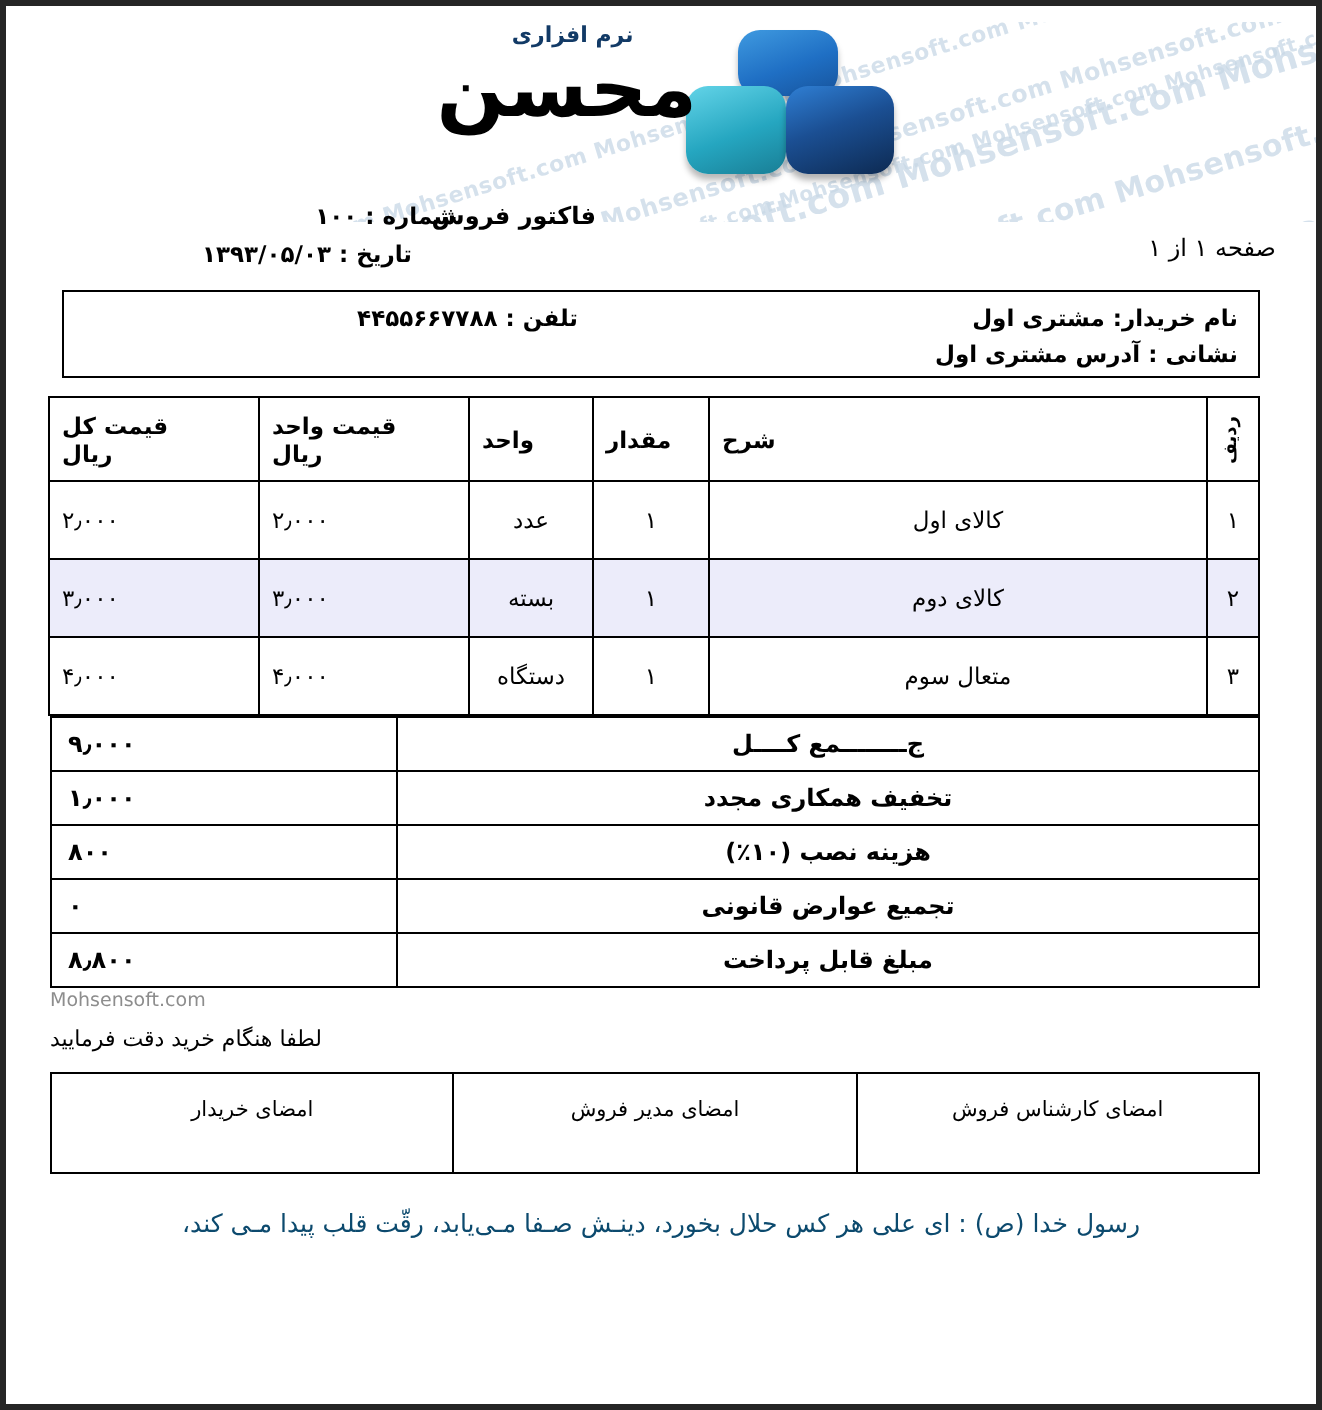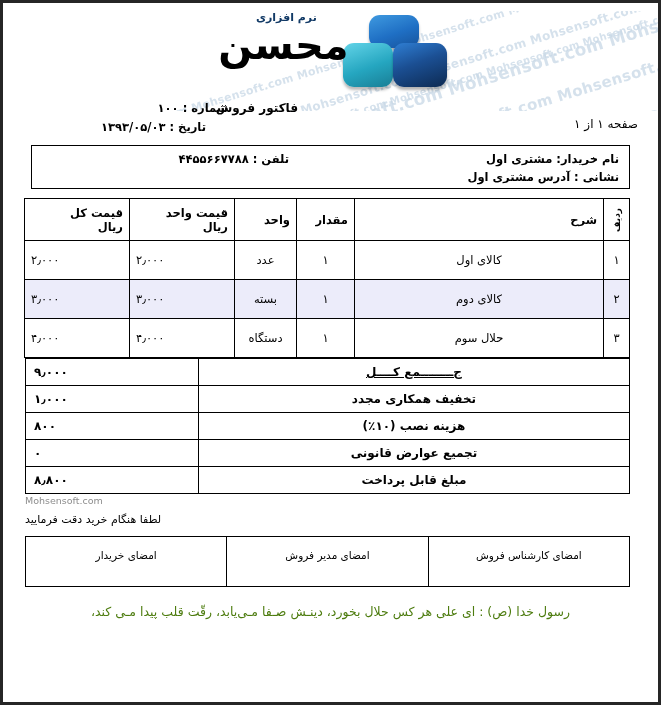--- a/index.html
+++ b/index.html
@@ -169,21 +169,21 @@
   #items-table th, #items-table td {
     border: 1px solid #000;
     font-size: 11.5px;
     padding: 3px 6px;
     box-sizing: border-box;
   }
   #items-table thead th {
     font-weight: bold;
     height: 42px;
     vertical-align: middle;
-    text-align: right;
+    text-align: left;
     line-height: 14px;
   }
   #items-table thead th.th-row {
     padding: 0;
     font-size: 9px;
   }
   #items-table thead th.th-row span {
     display: inline-block;
     transform: rotate(-90deg);
     white-space: nowrap;
@@ -212,21 +212,21 @@
     border: 1px solid #000;
     font-size: 12px;
     font-weight: bold;
     height: 27px;
     padding: 2px 8px;
     box-sizing: border-box;
     vertical-align: middle;
   }
   #totals-table td.t-label { text-align: center; }
   #totals-table td.t-value { width: 173px; text-align: left; }
-  #totals-table tr.grand td.t-label { letter-spacing: 1px; text-decoration: underline; }
+  #totals-table tr.grand td.t-label { letter-spacing: 1px; }
   
   #sitemark {
     position: relative;
     z-index: 2;
     width: 605px;
     margin: 1px 28px 0 28px;
     text-align: left;
     padding-left: 4px;
     font-size: 9.5px;
     color: #8d8d8d;
@@ -260,21 +260,21 @@
     padding-bottom: 14px;
     box-sizing: border-box;
   }
   
   #hadith {
     position: relative;
     z-index: 2;
     margin: 14px 30px 0 30px;
     font-size: 12.5px;
     line-height: 21px;
-    color: #4d7c0f;
+    color: #0c4a6e;
     text-align: center;
   }
 </style>
 </head>
 <body>
 
 <div id="page">
 
   <div id="watermark">
       <div class="wmrow" style="top: -4px; left: -30px; font-size: 17px; color: rgb(200, 216, 230);">Mohsensoft.com   Mohsensoft.com   Mohsensoft.com   Mohsensoft.com   Mohsensoft.com   Mohsensoft.com   Mohsensoft.com   Mohsensoft.com   Mohsensoft.com   </div>
@@ -344,21 +344,21 @@
         <tr class="alt">
           <td class="c-row">۲</td>
           <td class="c-desc">کالای دوم</td>
           <td class="c-qty">۱</td>
           <td class="c-unit">بسته</td>
           <td class="c-price">۳٫۰۰۰</td>
           <td class="c-total">۳٫۰۰۰</td>
         </tr>
         <tr>
           <td class="c-row">۳</td>
-          <td class="c-desc">حلال سوم</td>
+          <td class="c-desc">متعال سوم</td>
           <td class="c-qty">۱</td>
           <td class="c-unit">دستگاه</td>
           <td class="c-price">۴٫۰۰۰</td>
           <td class="c-total">۴٫۰۰۰</td>
         </tr>
       </tbody>
   </table>
 
   <table id="totals-table">
     <tbody id="totals-body">

